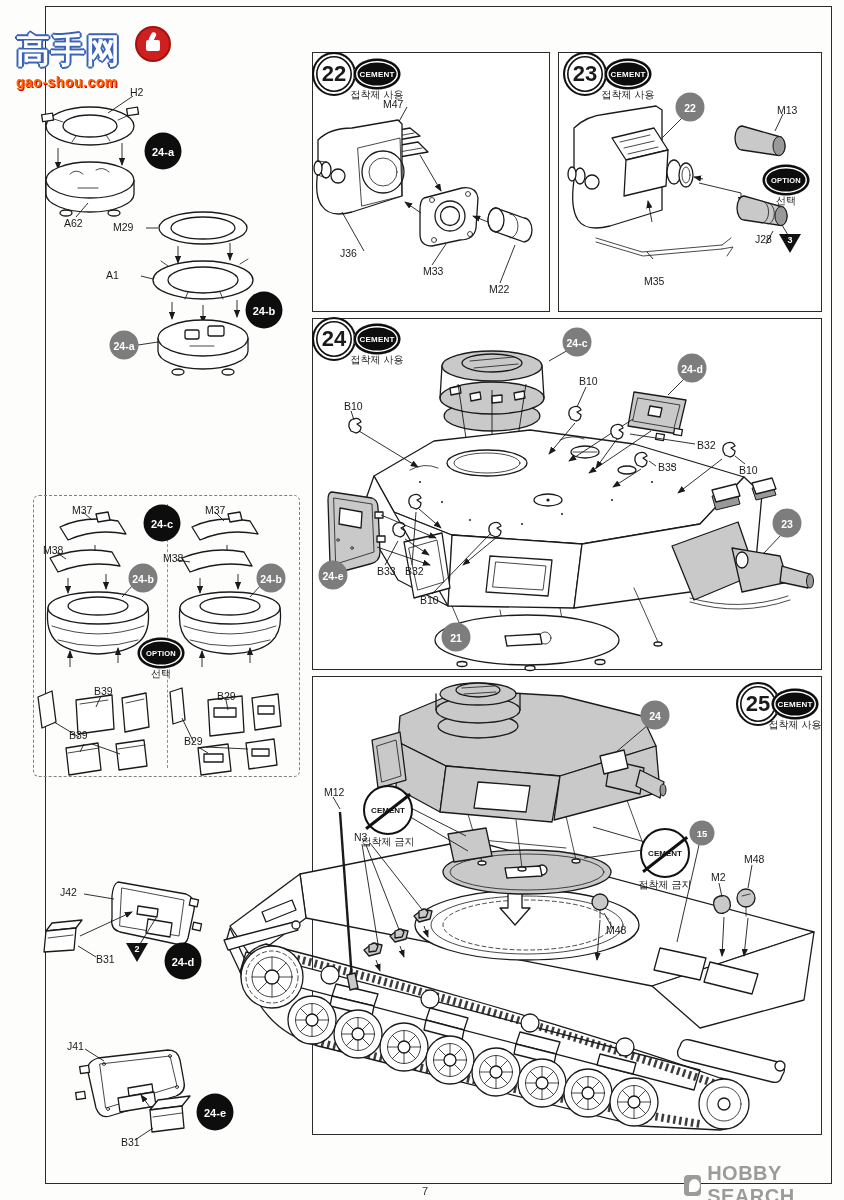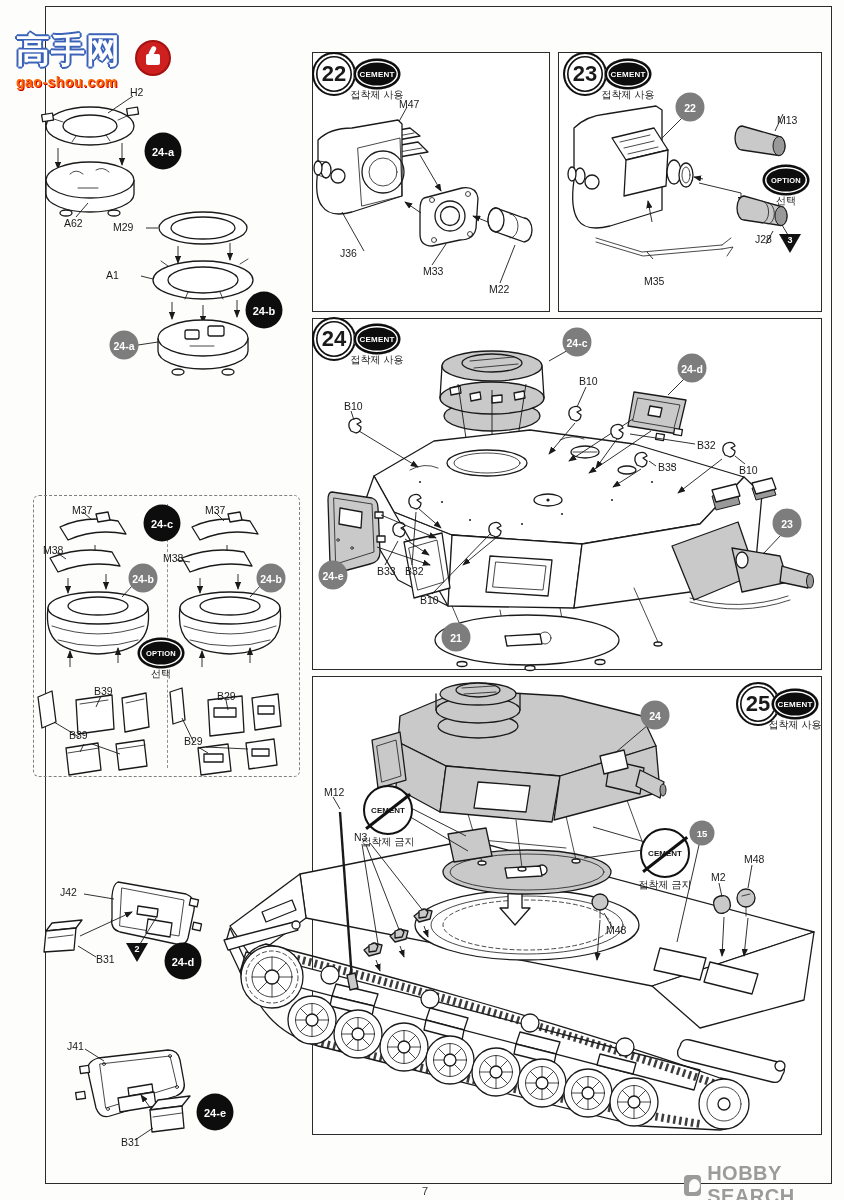--- a/index.html
+++ b/index.html
@@ -39,21 +39,21 @@
   .klabel{position:absolute;font-size:10px;font-weight:normal;white-space:nowrap;transform:translate(-50%,0);}
   .badge{position:absolute;border-radius:50%;color:#fff;font-weight:bold;display:flex;align-items:center;
          justify-content:center;transform:translate(-50%,-50%);}
   .blk{width:37px;height:37px;background:#0d0d0d;font-size:11px;}
   .gry{width:29px;height:29px;background:#7d7d7d;font-size:10.5px;}
   .sm{width:25px;height:25px;font-size:9.5px;}
   .tri{position:absolute;width:0;height:0;border-left:11px solid transparent;border-right:11px solid transparent;
        border-top:19px solid #111;margin-left:-11px;margin-top:-9px;}
   .tri>span{position:absolute;left:0;top:-17px;transform:translateX(-50%);color:#fff;font-size:9px;font-weight:bold;line-height:1;}
   .wm-gs{position:absolute;left:16px;top:28px;z-index:5;}
-  .wm-gs .cn{font-size:34px;font-weight:bold;color:#fff;letter-spacing:1px;display:flex;align-items:flex-end;gap:16px;
+  .wm-gs .cn{font-size:34px;font-weight:bold;color:#fff;letter-spacing:1px;display:flex;align-items:flex-start;gap:16px;
      text-shadow:-2px 0 #3a62b8,2px 0 #3a62b8,0 -2px #3a62b8,0 2px #3a62b8,-1px -1px #3a62b8,1px 1px #3a62b8,1px -1px #3a62b8,-1px 1px #3a62b8;}
   .gear{width:32px;height:32px;border-radius:50%;background:#cf2020;position:relative;display:inline-block;
         box-shadow:0 0 0 2px #a31111;}
   .gear::before{content:"";position:absolute;left:9px;top:12px;width:14px;height:11px;background:#fff;border-radius:2px;}
   .gear::after{content:"";position:absolute;left:13px;top:4px;width:5px;height:10px;background:#fff;border-radius:2.5px;transform:rotate(28deg);}
   .wm-gs .url{font-size:14px;font-weight:bold;color:#f60;letter-spacing:.5px;text-shadow:1px 1px 0 #c00;margin-top:0px;}
   .wm-hs{position:absolute;left:684px;top:1162px;display:flex;align-items:center;gap:6px;color:#9b9b9b;
          font-weight:bold;font-size:20px;letter-spacing:.5px;z-index:5;}
   .hsicon{width:21px;height:21px;background:#9b9b9b;border-radius:4px;position:relative;}
   .hsicon::after{content:"";position:absolute;left:5px;top:4px;width:11px;height:13px;background:#fdfdfb;border-radius:50% 50% 50% 0;}
@@ -541,25 +541,25 @@
   <div class="plabel" style="left:43px;top:545px">M38</div>
   <div class="plabel" style="left:163px;top:553px">M38</div>
   <div class="plabel" style="left:94px;top:686px">B39</div>
   <div class="plabel" style="left:69px;top:730px">B39</div>
   <div class="plabel" style="left:217px;top:691px">B29</div>
   <div class="plabel" style="left:184px;top:736px">B29</div>
   <div class="plabel" style="left:60px;top:887px">J42</div>
   <div class="plabel" style="left:96px;top:954px">B31</div>
   <div class="plabel" style="left:67px;top:1041px">J41</div>
   <div class="plabel" style="left:121px;top:1137px">B31</div>
-  <div class="plabel" style="left:399px;top:99px">M47</div>
+  <div class="plabel" style="left:383px;top:99px">M47</div>
   <div class="plabel" style="left:340px;top:248px">J36</div>
   <div class="plabel" style="left:423px;top:266px">M33</div>
   <div class="plabel" style="left:489px;top:284px">M22</div>
-  <div class="plabel" style="left:777px;top:115px">M13</div>
+  <div class="plabel" style="left:777px;top:105px">M13</div>
   <div class="plabel" style="left:644px;top:276px">M35</div>
   <div class="plabel" style="left:755px;top:234px">J28</div>
   <div class="plabel" style="left:344px;top:401px">B10</div>
   <div class="plabel" style="left:579px;top:376px">B10</div>
   <div class="plabel" style="left:697px;top:440px">B32</div>
   <div class="plabel" style="left:658px;top:462px">B33</div>
   <div class="plabel" style="left:739px;top:465px">B10</div>
   <div class="plabel" style="left:377px;top:566px">B33</div>
   <div class="plabel" style="left:405px;top:566px">B32</div>
   <div class="plabel" style="left:420px;top:595px">B10</div>

